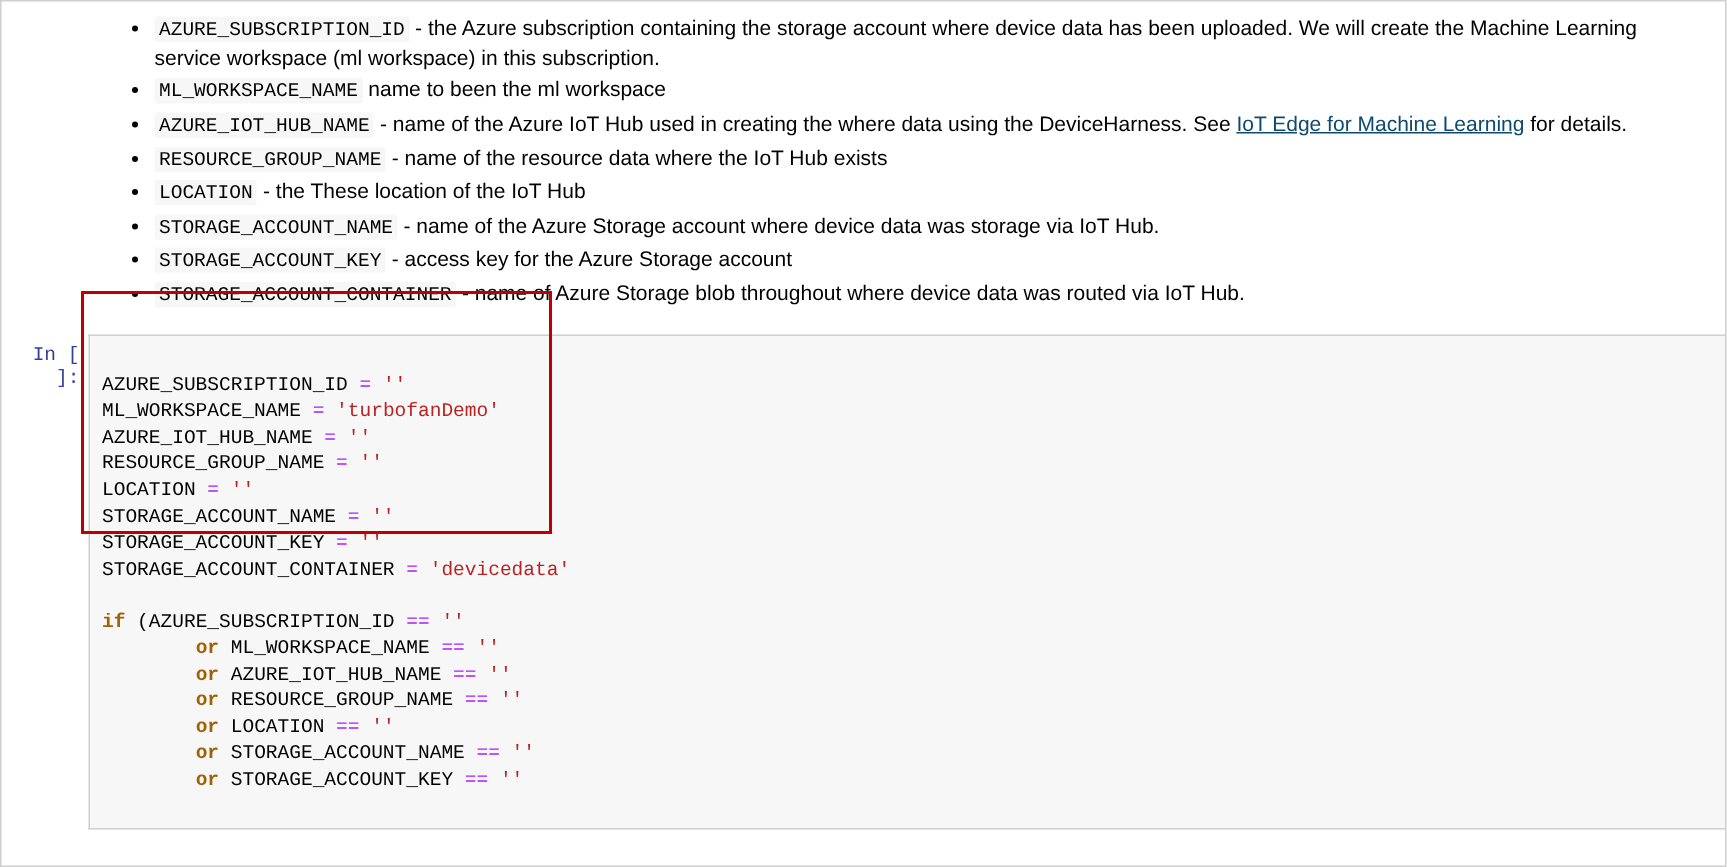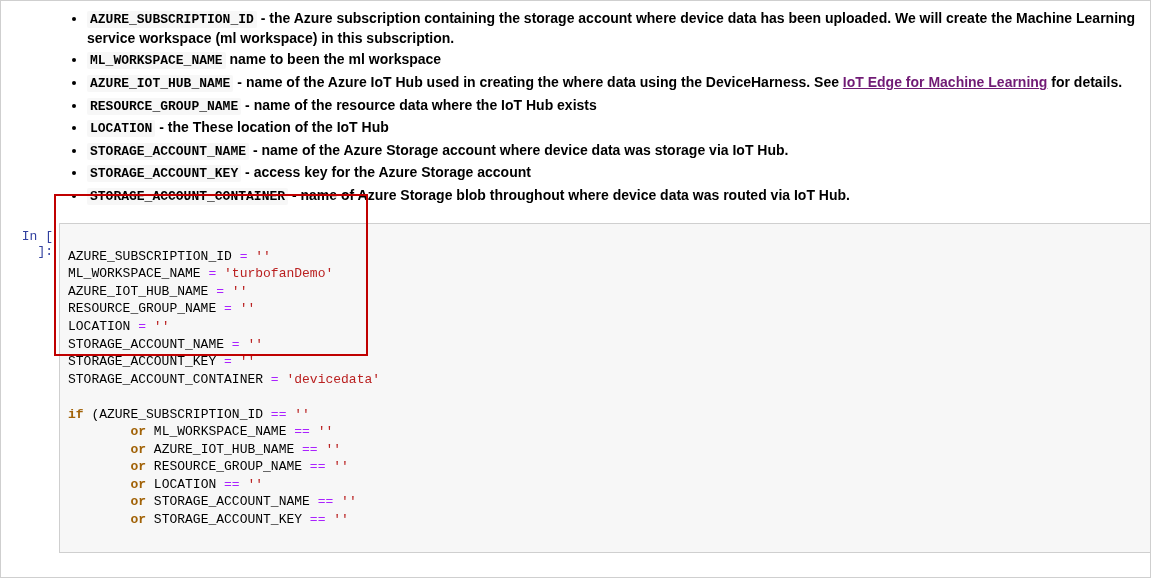--- a/index.html
+++ b/index.html
@@ -27,33 +27,32 @@
     font-weight: bold;
   }
   p.intro {
     margin: 6px 0 10px 0;
   }
   ul.props {
     margin: 4px 0 10px 0;
     padding-left: 28px;
   }
   ul.props li {
-    margin: 3px 0;
+    margin: 3px 16px;
     line-height: 1.35;
-    font-weight: bold;
   }
   code.inline {
     background: #f7f7f7;
     font-family: "Courier New", monospace;
     font-size: 13px;
     padding: 1px 3px;
     border-radius: 2px;
   }
   a.link {
-    color: #701a75;
+    color: #0c4a6e;
     text-decoration: underline;
   }
   .code-cell {
     display: flex;
     align-items: stretch;
   }
   .prompt {
     width: 58px;
     min-width: 58px;
     text-align: right;

